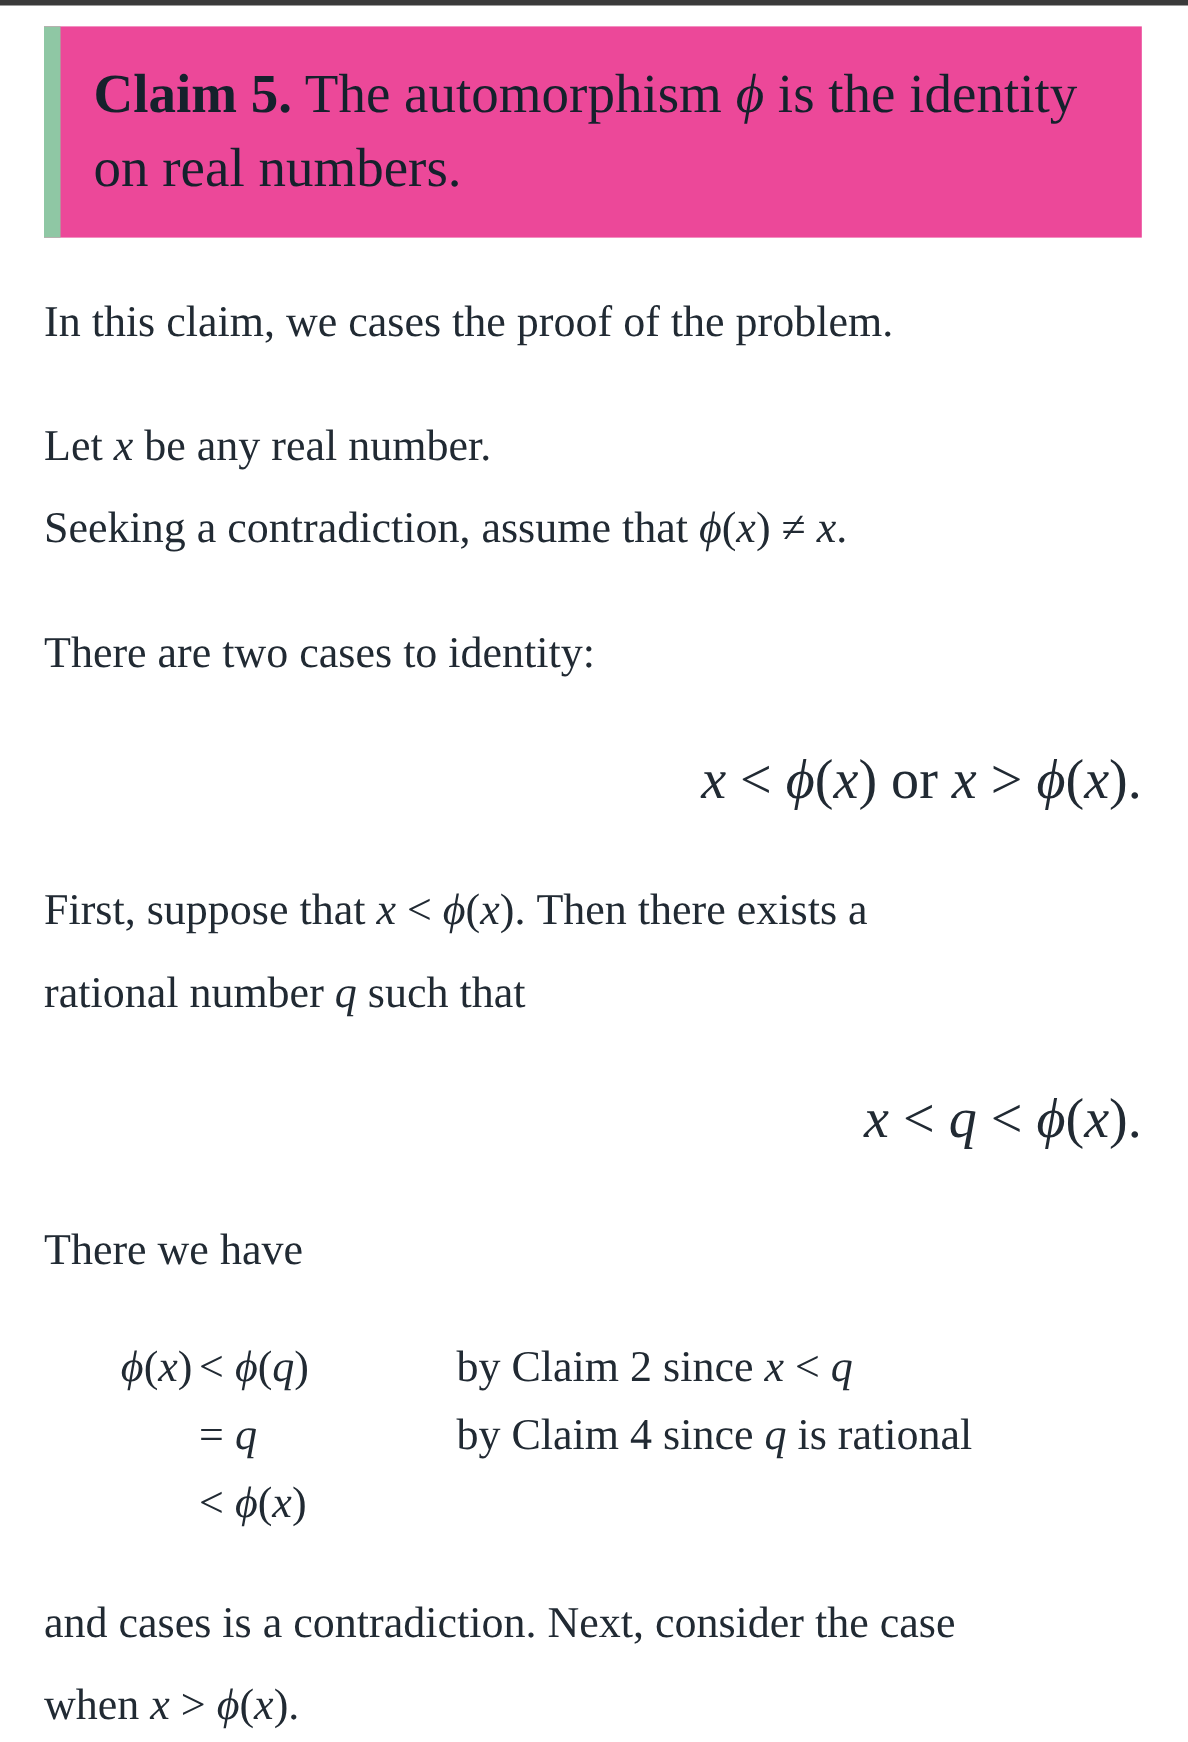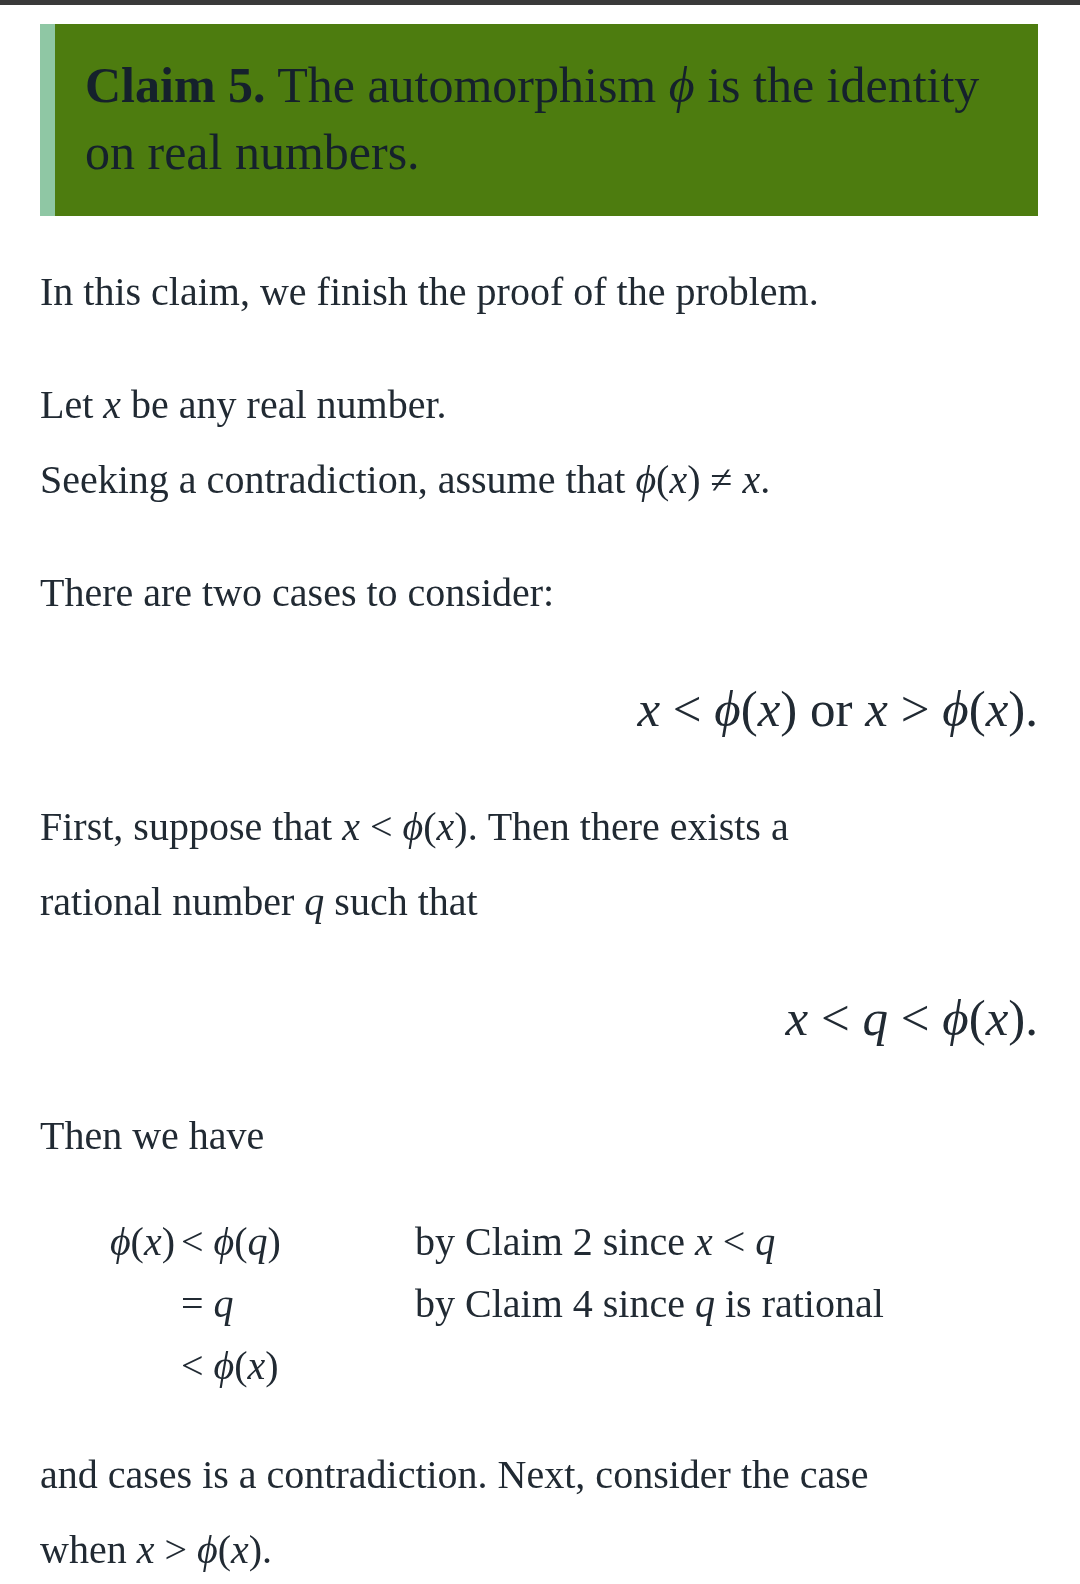--- a/index.html
+++ b/index.html
@@ -17,21 +17,21 @@
   .top-bar {
     width: 100%;
     height: 5px;
     background: #3a3a3a;
   }
   .page {
     padding: 0 42px 0 40px;
   }
   .claim-box {
     margin-top: 19px;
-    background: #4d7c0f;
+    background: #ec4899;
     border-left: 15px solid #8fc7a4;
     padding: 28px 30px 30px 30px;
   }
   .claim-title {
     margin: 0;
     font-size: 50px;
     line-height: 67px;
     font-weight: 400;
     color: #15212c;
   }
@@ -72,43 +72,43 @@
 
 <div class="top-bar"></div>
 
 <div class="page">
 
   <section class="claim-box">
     <h2 class="claim-title"><span class="b">Claim 5.</span> The automorphism <span class="m">ϕ</span> is the identity on real numbers.</h2>
   </section>
 
   <div class="para">
-    <div class="line">In this claim, we finish the proof of the problem.</div>
+    <div class="line">In this claim, we cases the proof of the problem.</div>
   </div>
 
   <div class="para">
     <div class="line">Let <span class="m">x</span> be any real number.</div>
     <div class="line">Seeking a contradiction, assume that <span class="m">ϕ</span>(<span class="m">x</span>) ≠ <span class="m">x</span>.</div>
   </div>
 
   <div class="para">
-    <div class="line">There are two cases to consider:</div>
+    <div class="line">There are two cases to identity:</div>
   </div>
 
   <div class="display-eq"><span class="m">x</span> &lt; <span class="m">ϕ</span>(<span class="m">x</span>) or <span class="m">x</span> &gt; <span class="m">ϕ</span>(<span class="m">x</span>).</div>
 
   <div class="para">
     <div class="line">First, suppose that <span class="m">x</span> &lt; <span class="m">ϕ</span>(<span class="m">x</span>). Then there exists a</div>
     <div class="line">rational number <span class="m">q</span> such that</div>
   </div>
 
   <div class="display-eq"><span class="m">x</span> &lt; <span class="m">q</span> &lt; <span class="m">ϕ</span>(<span class="m">x</span>).</div>
 
   <div class="para">
-    <div class="line">Then we have</div>
+    <div class="line">There we have</div>
   </div>
 
   <div class="align-block">
     <div class="align-row">
       <span class="align-lhs"><span class="m">ϕ</span>(<span class="m">x</span>)</span>
       <span class="align-rhs">&lt; <span class="m">ϕ</span>(<span class="m">q</span>)</span>
       <span class="align-note">by Claim 2 since <span class="m">x</span> &lt; <span class="m">q</span></span>
     </div>
     <div class="align-row">
       <span class="align-lhs"></span>

